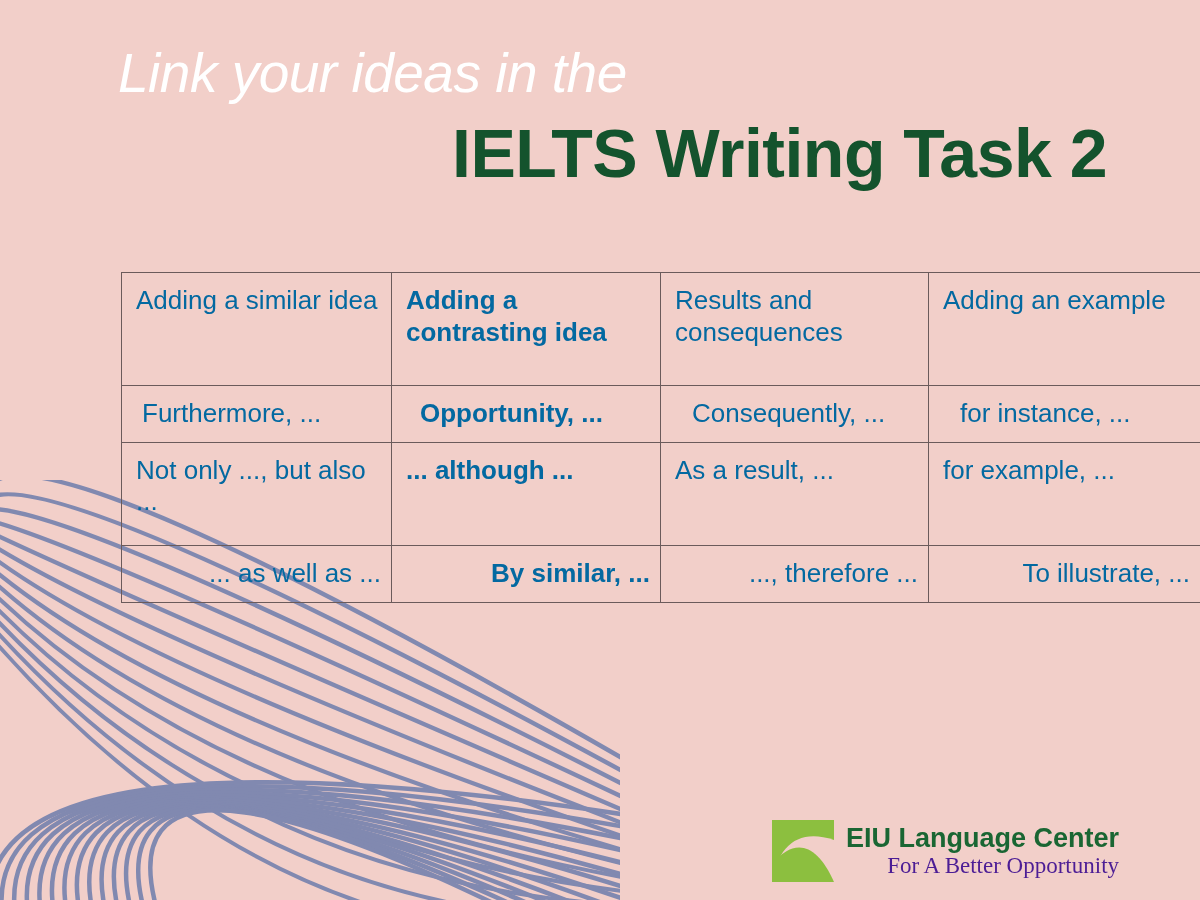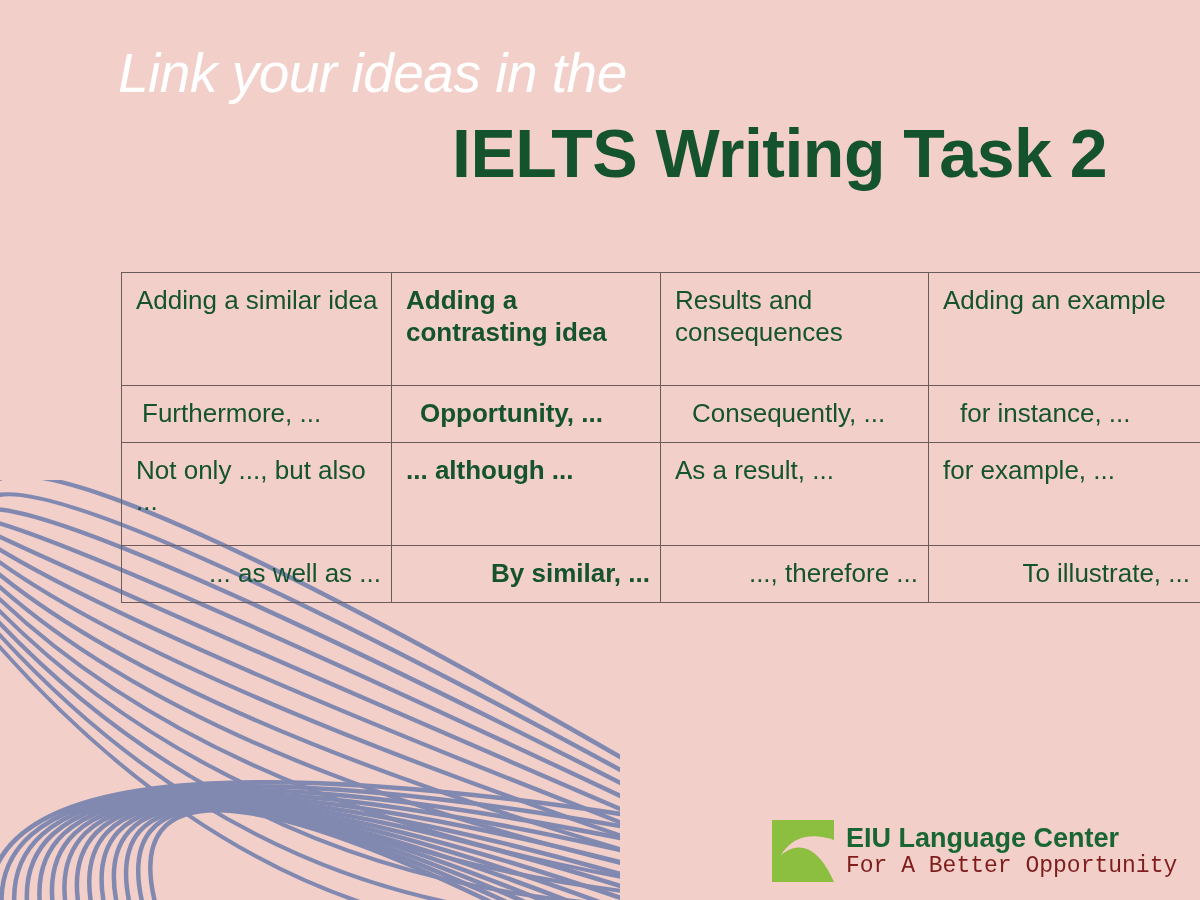--- a/index.html
+++ b/index.html
@@ -63,21 +63,21 @@
   #linkers-table {
     position: absolute;
     left: 121px;
     top: 272px;
     width: 979px;
     border-collapse: collapse;
     table-layout: fixed;
   }
   #linkers-table td {
     border: 1.5px solid #6b5b5b;
-    color: #14532d;
+    color: #0369a1;
     font-family: "Liberation Sans Narrow", "Liberation Sans", sans-serif;
     font-size: 26px;
     line-height: 1.22;
     vertical-align: top;
     padding: 12px 10px 12px 14px;
   }
   #linkers-table tr.head-row td {
     height: 88px;
   }
   #linkers-table tr.row-1 td { height: 30px; padding-left: 31px; }
@@ -97,44 +97,45 @@
   #linkers-table tr.row-3 td.col-2 { padding-left: 44px; }
 
   
   #logo {
     position: absolute;
     left: 772px;
     top: 820px;
     display: flex;
     align-items: center;
     gap: 12px;
+    text-align: right;
   }
   #logo-mark {
     width: 62px;
     height: 62px;
     flex: 0 0 62px;
   }
   .logo-text {
     display: flex;
     flex-direction: column;
     justify-content: center;
   }
   .logo-name {
     font-family: "Liberation Sans", sans-serif;
     font-weight: 700;
     font-size: 27px;
     color: #1a6633;
     line-height: 1.12;
     white-space: nowrap;
   }
   .logo-tagline {
-    font-family: Liberation Mono, monospace;
+    font-family: Liberation Serif, serif;
     font-weight: 400;
     font-size: 23px;
-    color: #7f1d1d;
+    color: #4c1d95;
     line-height: 1.15;
     white-space: nowrap;
   }
 </style>
 </head>
 <body>
 
 <svg id="decor-arcs" viewBox="0 0 620 420" preserveAspectRatio="none" aria-hidden="true">
   <g id="arc-group" fill="none" stroke="#8189b0" stroke-width="5">
       <path d="M -10 6 Q 40 -60 660 300" fill="none" stroke-width="4.50"></path>

